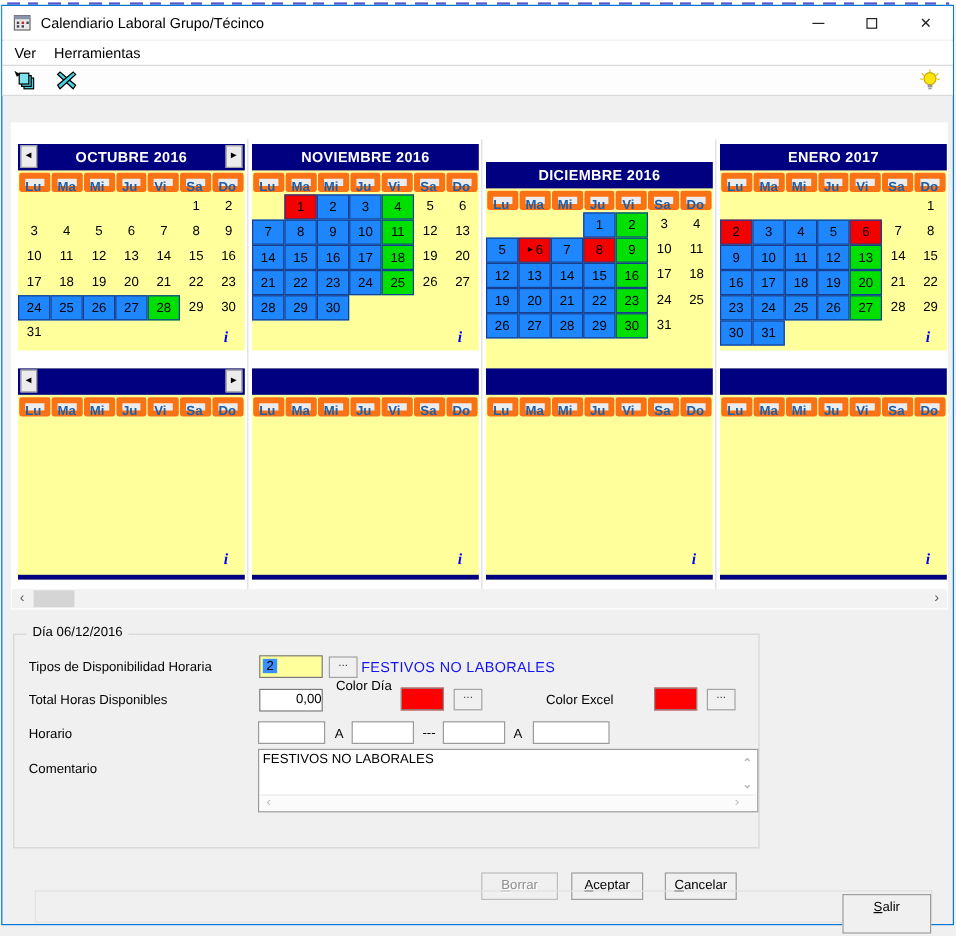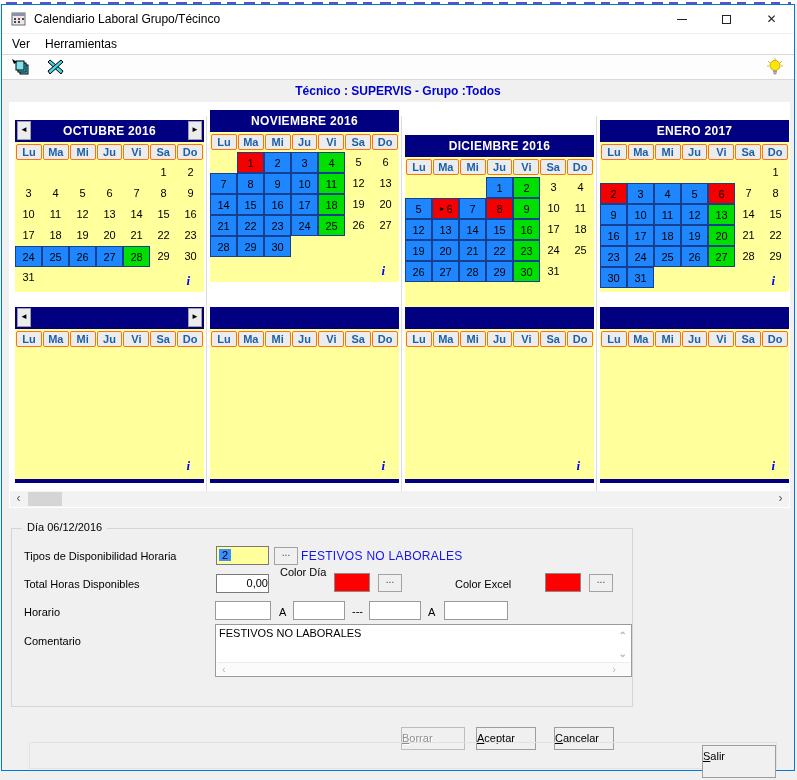--- a/index.html
+++ b/index.html
@@ -42,22 +42,22 @@
   .calarea { position:absolute; left:7px; top:97px; width:781px; height:406px; background:#ffffff; }
   .calsep { position:absolute; top:14px; height:376px; width:1px; background:#dcdcdc; }
 
   .calpanel { position:absolute; width:189px; background:#ffff9c; }
   .calhead { position:relative; height:22px; background:#000080; color:#ffffff; text-align:center;
     font-weight:bold; font-size:12px; line-height:22px; letter-spacing:.3px; }
   .navbtn { position:absolute; top:1px; width:14px; height:19px; background:#ececec;
     border:1px solid #9f9f9f; font-size:8px; line-height:16px; text-align:center; color:#000; }
   .navL { left:2px; } .navR { right:2px; }
   .dowrow { height:20px; display:flex; padding-top:2px; padding-left:1px; }
-  .dowbtn { width:26px; height:16px; margin-right:1px; background:#ececec; border:1px solid #f97316;
-    border-radius:2px; font-size:11px; line-height:14px; text-align:center; color:#1d5fa8; font-weight:600; }
+  .dowbtn { width:26px; height:16px; margin-right:1px; background:#ececec; border:5px solid #f97316;
+    border-radius:2px; font-size:11px; line-height:14px; color:#1d5fa8; font-weight:600; }
   .calweek { display:flex; height:21px; }
   .calcell { width:27px; height:21px; line-height:20px; text-align:center; font-size:11px; color:#000; }
   .c-w { background:#1e86ff; border:1px solid #16408f; }
   .c-g { background:#00e000; border:1px solid #16408f; }
   .c-r { background:#f40000; border:1px solid #16408f; }
   .selmark { font-size:7px; vertical-align:2px; margin-right:1px; }
   .calinfo { position:absolute; right:14px; bottom:3px; font-family:"Liberation Serif", serif;
     font-style:italic; font-weight:bold; color:#0000ff; font-size:13px; }
   .calinfo.raised { bottom:9px; }
   .emptybody { height:130px; }
@@ -89,21 +89,21 @@
   .comment-text { position:absolute; left:3px; top:2px; right:20px; font-size:11px; color:#000; }
   .cm-chev { position:absolute; right:4px; color:#b9b9b9; font-size:10px; font-weight:bold; }
   .cm-up { top:5px; } .cm-down { top:23px; }
   .cm-hstrip { position:absolute; left:1px; right:1px; bottom:1px; height:13px; background:#fbfbfb;
     border-top:1px solid #ececec; }
   .cm-hleft { position:absolute; left:5px; top:0; color:#b9b9b9; font-size:11px; }
   .cm-hright { position:absolute; right:14px; top:0; color:#b9b9b9; font-size:11px; }
 
   
   .btn { position:absolute; height:23px; background:#f0f0f0; border:1px solid #9d9d9d;
-    font-size:11px; line-height:21px; color:#000; }
+    font-size:11px; text-align:center; line-height:21px; color:#000; }
   .accel::first-letter { text-decoration:underline; }
   .btn-disabled { color:#8f8f8f; border-color:#bdbdbd; text-shadow:1px 1px 0 #ffffff; }
   .salir-box { position:absolute; left:27px; top:737px; width:748px; height:27px; border:1px solid #e2e2e2; }
 </style>
 </head>
 <body>
 
 <div id="page">
 
   <div class="top-sliver">
@@ -160,21 +160,20 @@
           <line x1="17" y1="4" x2="15" y2="6"></line>
             <line x1="2" y1="9" x2="4" y2="9"></line>
             <line x1="18" y1="9" x2="16" y2="9"></line>
         </g>
         <circle cx="10" cy="8.5" r="5" fill="#ffe60a" stroke="#c9a900"></circle>
         <rect x="8" y="13.5" width="4" height="2.2" fill="#9a9a9a"></rect>
         <rect x="8.6" y="16" width="2.8" height="1.4" fill="#9a9a9a"></rect>
       </svg>
     </div>
 
-    <div class="techheader">Técnico : SUPERVIS -  Grupo :Todos</div>
 
     <div class="calarea" id="calarea">
       <div class="calsep" style="left:197px"></div>
       <div class="calsep" style="left:392px"></div>
       <div class="calsep" style="left:587px"></div>
       <div class="hscroll">
         <div class="hs-arrow hs-left">‹</div>
         <div class="hs-thumb"></div>
         <div class="hs-arrow hs-right">›</div>
       </div>
@@ -238,21 +237,21 @@
             <span class="calcell">31</span>
             <span class="calcell"></span>
             <span class="calcell"></span>
             <span class="calcell"></span>
             <span class="calcell"></span>
             <span class="calcell"></span>
             <span class="calcell"></span>
           </div>
           <span class="calinfo">i</span>
         </div>
-        <div class="calpanel" style="left: 201px; top: 8px; height: 172px;">
+        <div class="calpanel" style="left: 201px; top: 18px; height: 172px;">
           <div class="calhead"><span>NOVIEMBRE 2016</span></div>
           <div class="dowrow">
             <span class="dowbtn">Lu</span>
             <span class="dowbtn">Ma</span>
             <span class="dowbtn">Mi</span>
             <span class="dowbtn">Ju</span>
             <span class="dowbtn">Vi</span>
             <span class="dowbtn">Sa</span>
             <span class="dowbtn">Do</span>
           </div>

